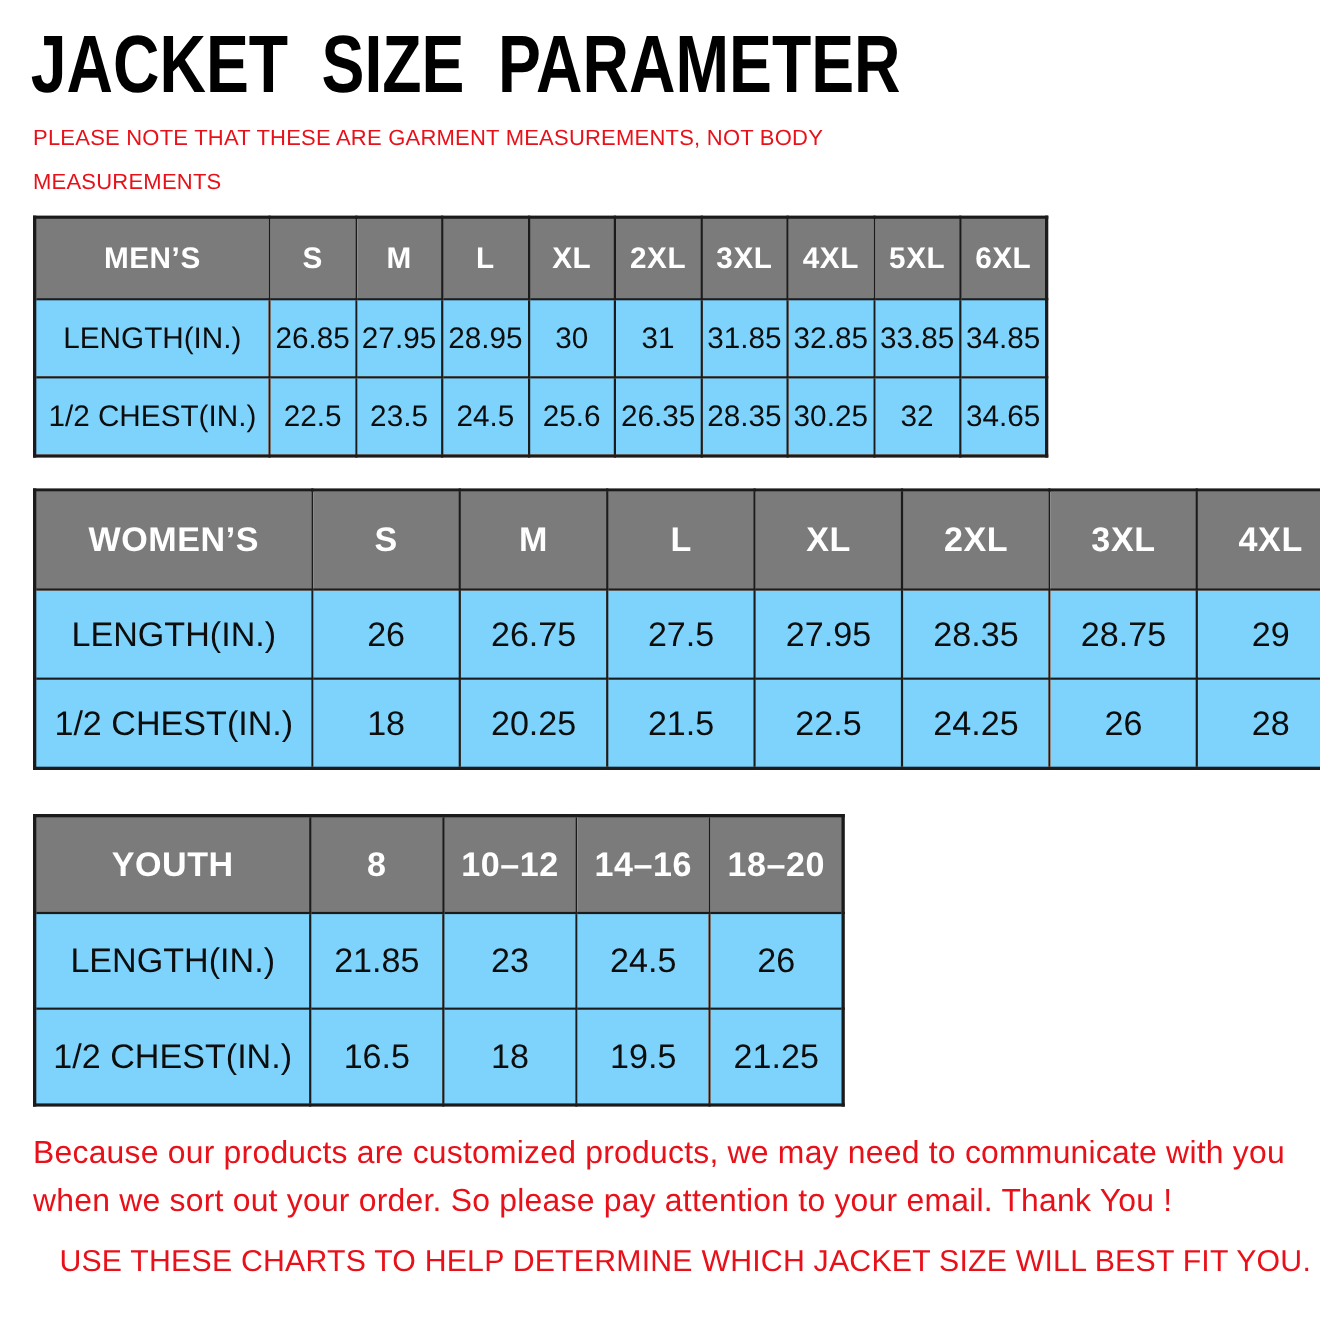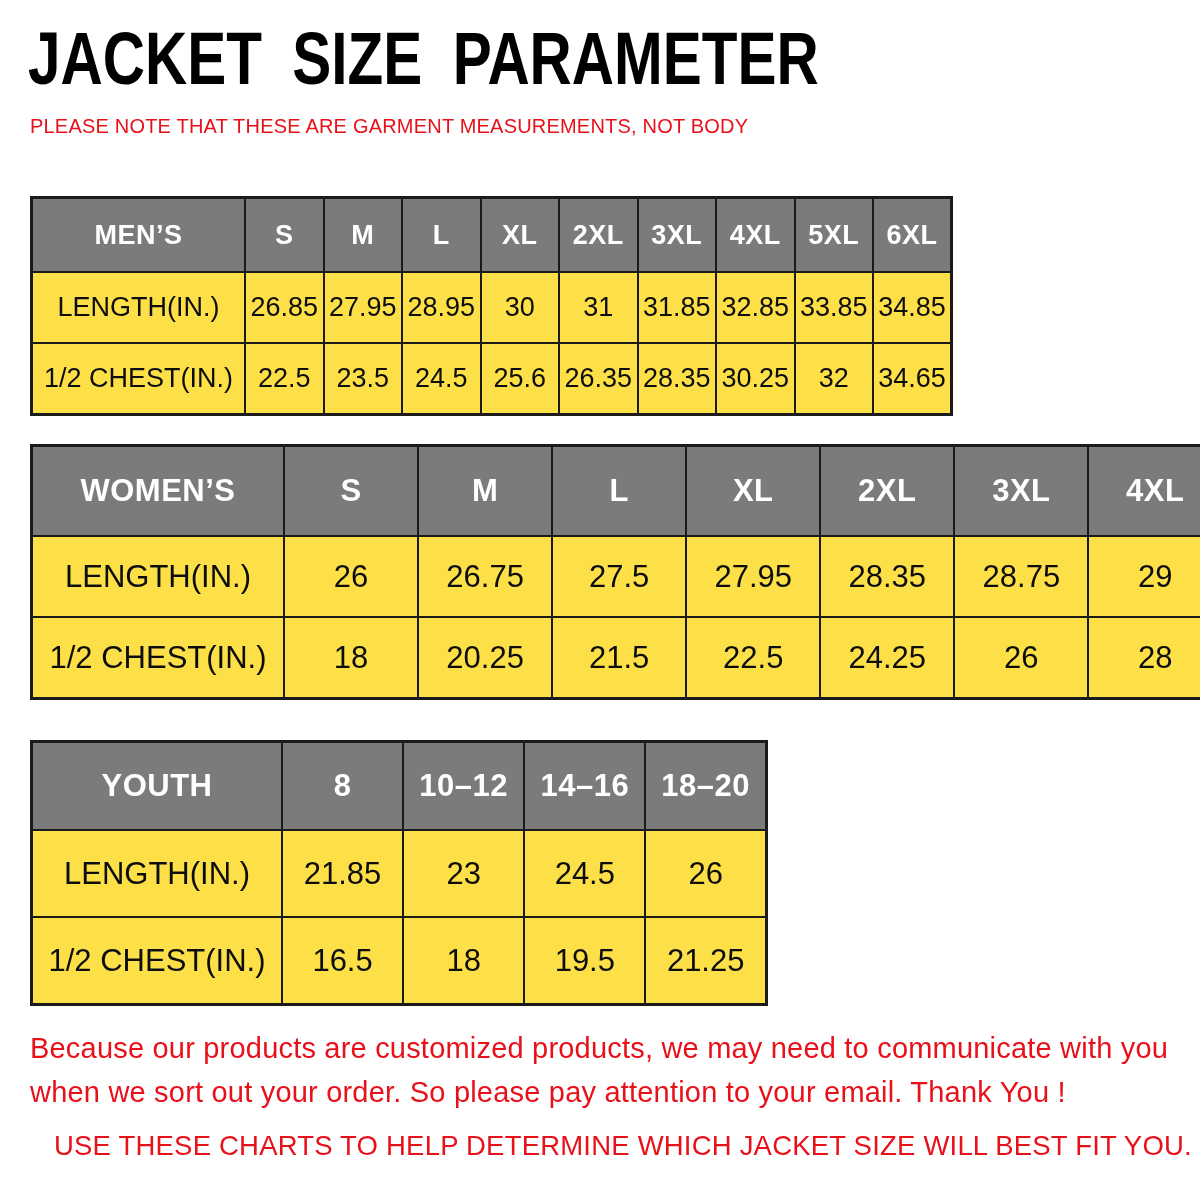--- a/index.html
+++ b/index.html
@@ -40,21 +40,21 @@
   table.size-table{border:3px solid var(--line);}
   table.size-table th,table.size-table td{
     border:2px solid var(--line);
     text-align:center;vertical-align:middle;
     padding:0;overflow:hidden;
   }
   table.size-table th{
     background:var(--hdr-gray);
     color:#fff;font-weight:bold;letter-spacing:.5px;
   }
-  table.size-table td{color:#0d0d0d;background:#fde047;}
+  table.size-table td{color:#0d0d0d;background:#7dd3fc;}
 
   #men th{height:72px;font-size:27px;}
   #men td{height:69px;font-size:27px;}
   #men tr > *:first-child{width:211px;}
 
   #women th{height:88px;font-size:31px;}
   #women td{height:79px;font-size:31px;}
   #women tr > *:first-child{width:250px;}
 
   #youth th{height:86px;font-size:31px;}
@@ -75,20 +75,21 @@
     margin-left:24px;
   }
 </style>
 </head>
 <body>
 
 <div class="title">JACKET SIZE PARAMETER</div>
 
 <div class="note">
   <div>PLEASE NOTE THAT THESE ARE GARMENT MEASUREMENTS, NOT BODY</div>
+  <div>MEASUREMENTS</div>
 </div>
 
 <div id="men" class="tbl-wrap">
     <table class="size-table">
       <thead>
         <tr>
           <th>MEN’S</th>
           <th>S</th>
           <th>M</th>
           <th>L</th>

